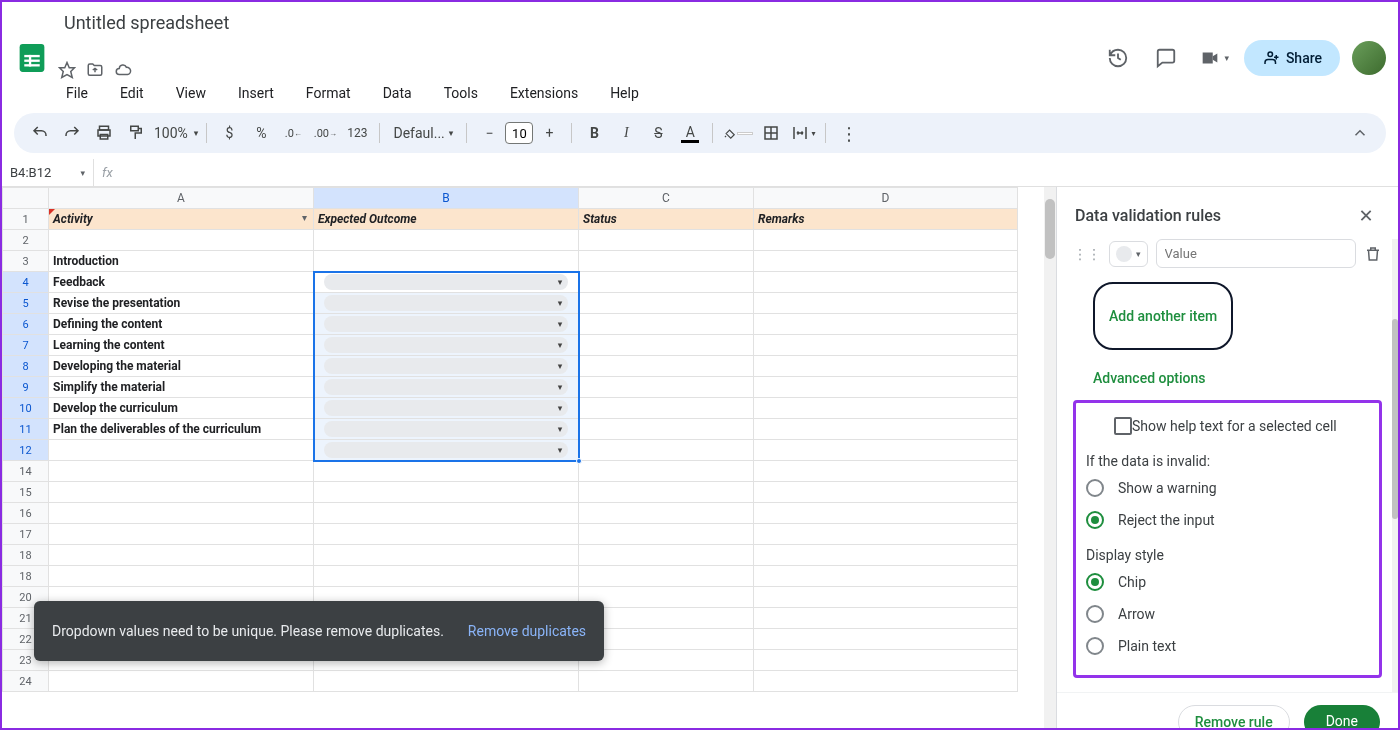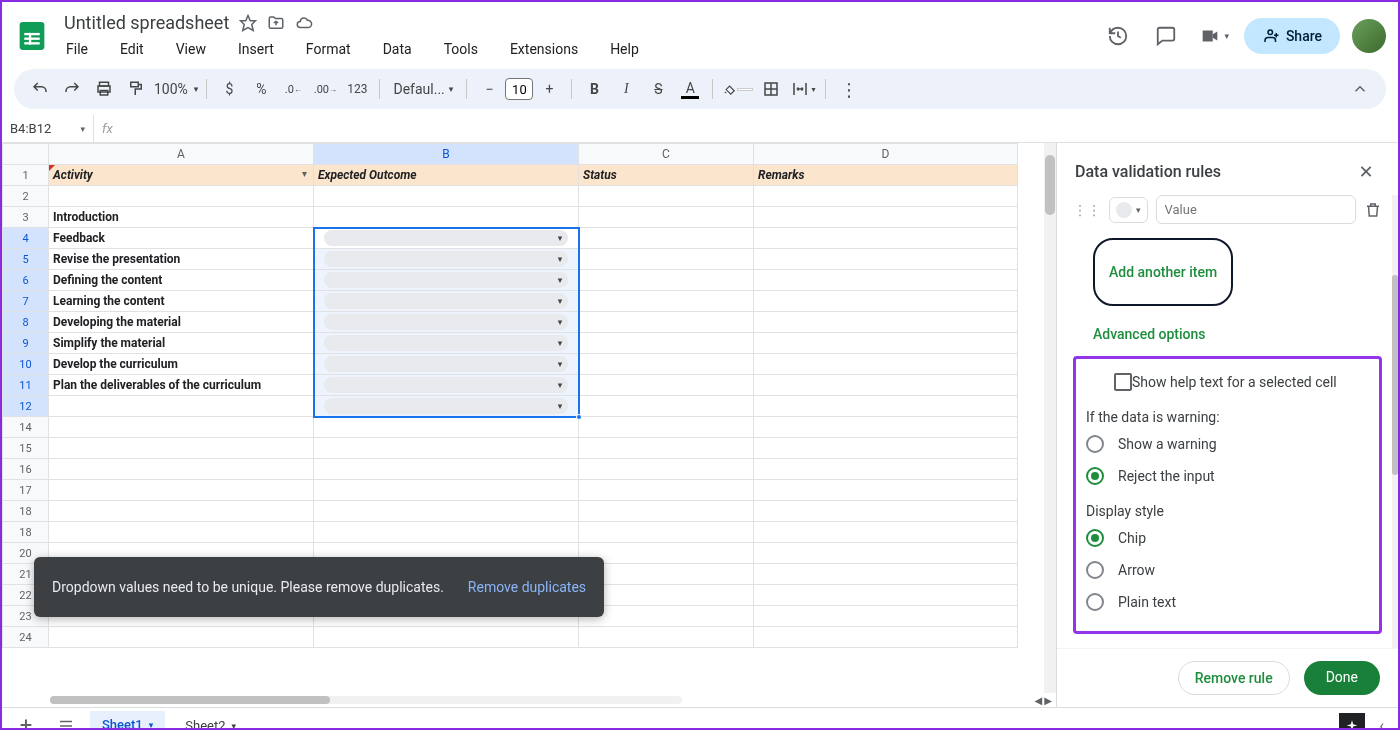--- a/index.html
+++ b/index.html
@@ -3,21 +3,21 @@
 <meta charset="utf-8">
 <style>
 * { box-sizing: border-box; margin: 0; padding: 0; font-family: "Google Sans", Roboto, Arial, sans-serif; }
 body { background: #fff; width: 1400px; height: 730px; overflow: hidden; border: 2px solid #8a2be2; position: relative; }
 
 
 .header { display: flex; align-items: center; padding: 8px 12px; gap: 8px; }
 .logo { width: 36px; height: 36px; display: flex; align-items: center; justify-content: center; }
 .logo svg { width: 34px; height: 34px; }
 .title-area { flex: 0 0 auto; display: flex; flex-direction: column; }
-.title-row { display: flex; align-items: center; gap: 4px; }
+.title-row { display: flex; gap: 26px; flex-direction: column; }
 .doc-title { font-size: 18px; color: #3c4043; padding: 2px 6px; }
 .title-icons { display: flex; gap: 10px; color: #5f6368; }
 .title-icons span { cursor: pointer; }
 .menubar { display: flex; gap: 16px; padding-top: 2px; }
 .menubar div { padding: 4px 8px; font-size: 14px; color: #202124; cursor: pointer; border-radius: 4px; }
 .header-spacer { flex: 1; }
 .header-right { display: flex; align-items: center; gap: 12px; }
 .hr-icon { width: 36px; height: 36px; display: flex; align-items: center; justify-content: center; color: #5f6368; cursor: pointer; border-radius: 50%; }
 .meet-btn { display: flex; align-items: center; gap: 4px; }
 .share-btn { display: flex; align-items: center; gap: 6px; background: #c2e7ff; border-radius: 34px; padding: 9px 18px; font-size: 14px; font-weight: 500; color: #001d35; cursor: pointer; }
@@ -544,21 +544,21 @@
           </span>
       </div>
       <div class="add-btn">Add another item</div>
       <div class="adv-link">Advanced options</div>
 
       <div class="highlight-box">
         <div class="checkbox-row">
           <div class="checkbox"></div>
           <span>Show help text for a selected cell</span>
         </div>
-        <div class="section-label">If the data is warning:</div>
+        <div class="section-label">If the data is invalid:</div>
         <div class="radio-row">
           <div class="radio"></div>
           <span>Show a warning</span>
         </div>
         <div class="radio-row">
           <div class="radio checked"></div>
           <span>Reject the input</span>
         </div>
         <div class="section-label">Display style</div>
         <div class="radio-row">

